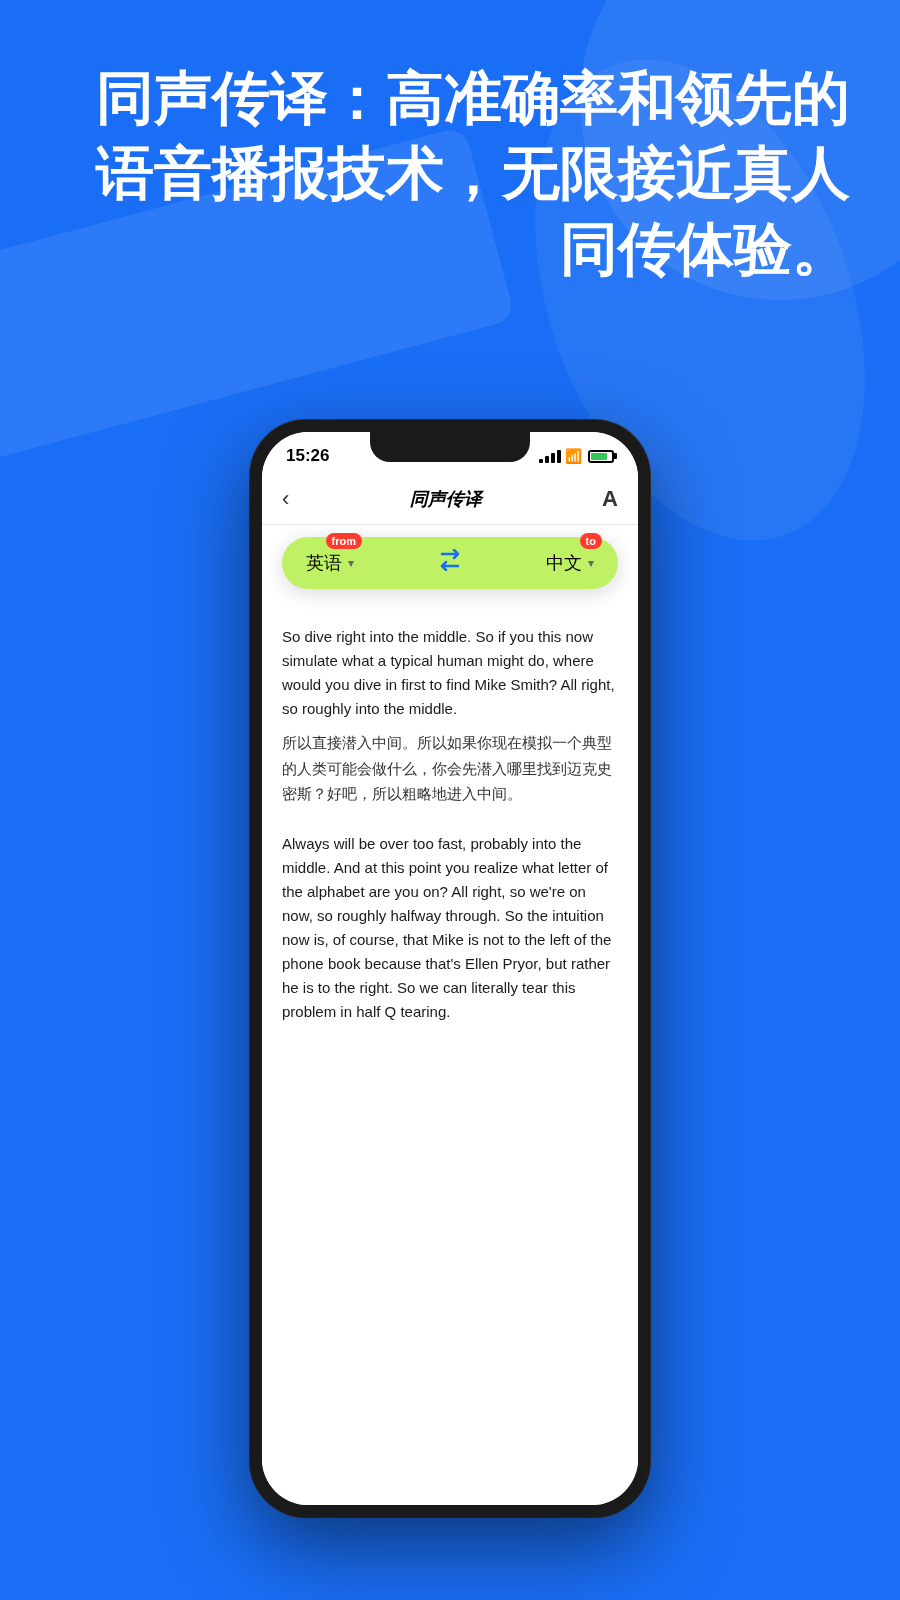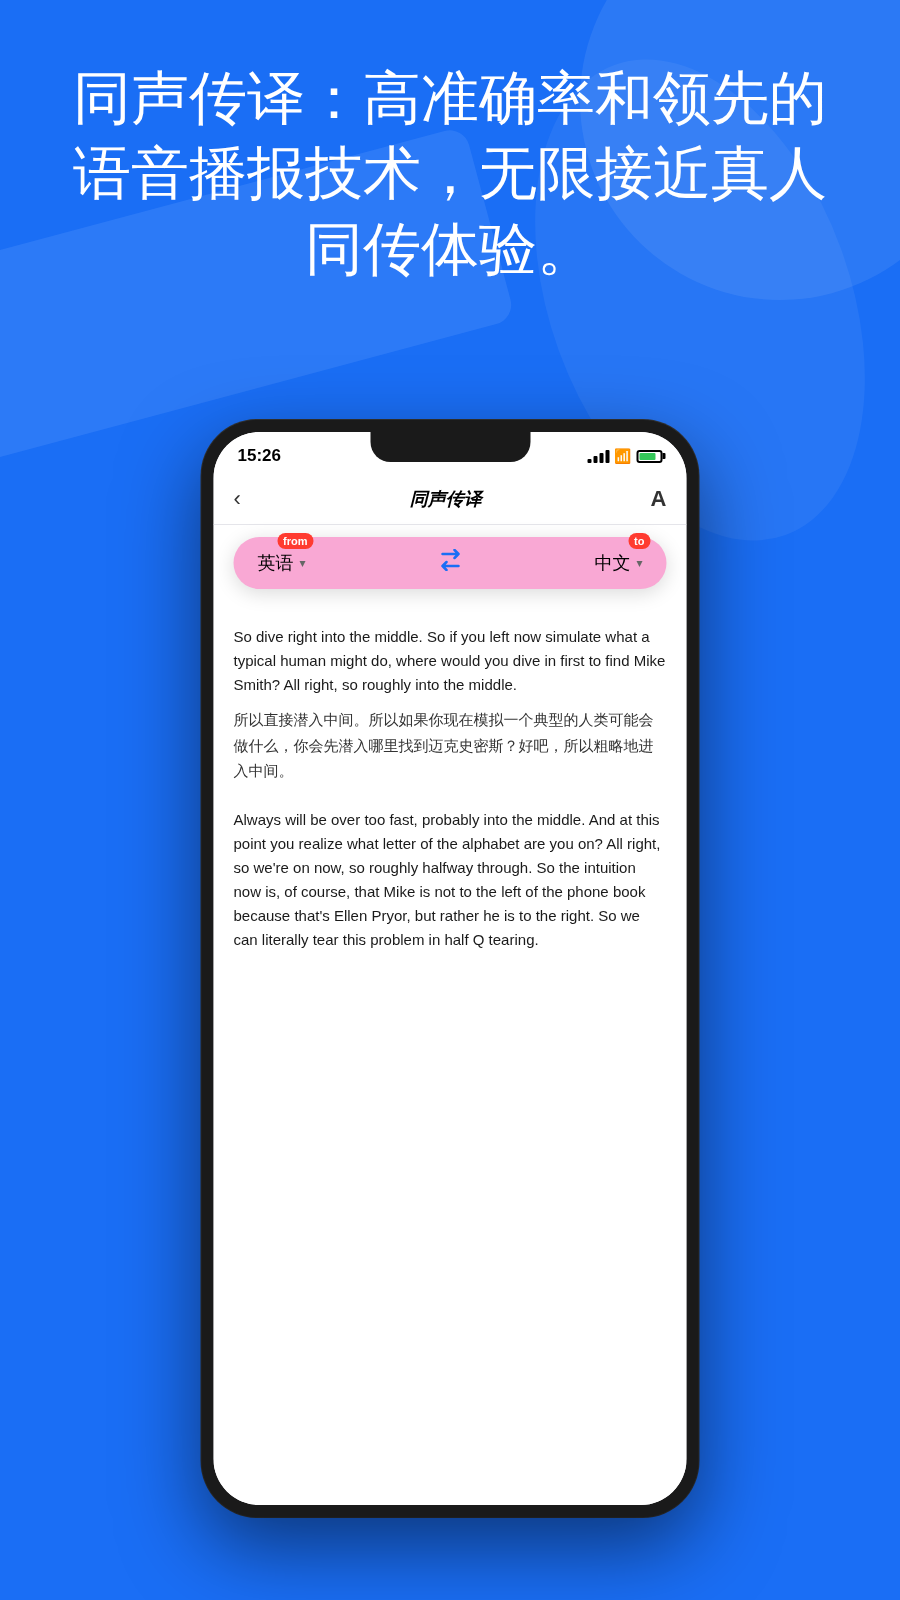--- a/index.html
+++ b/index.html
@@ -53,32 +53,32 @@
       border-radius: 20px;
     }
 
     .headline {
       position: absolute;
       top: 60px;
       left: 50px;
       right: 50px;
       color: #fff;
       font-size: 58px;
-      font-weight: 400;
+      font-weight: 700;
       line-height: 1.3;
-      text-align: center;
+      text-align: right;
       z-index: 2;
     }
 
     .phone-wrapper {
       position: absolute;
       top: 420px;
       left: 50%;
       transform: translateX(-50%);
-      width: 497px;
+      width: 400px;
       z-index: 3;
     }
 
     .phone-outer {
       background: #1a1a1a;
       border-radius: 56px;
       padding: 12px;
       box-shadow: 0 30px 80px rgba(0,0,0,0.5), 0 0 0 1px #333;
       position: relative;
     }
@@ -204,21 +204,21 @@
 
     
     .lang-selector-container {
       background: #fff;
       padding: 12px 20px 16px;
       position: relative;
       z-index: 5;
     }
 
     .lang-pill {
-      background: #f9a8d4;
+      background: #bef264;
       border-radius: 50px;
       box-shadow: 0 4px 20px rgba(0,0,0,0.15);
       display: flex;
       align-items: center;
       justify-content: space-between;
       padding: 12px 24px;
       position: relative;
     }
 
     .lang-option {
@@ -273,20 +273,21 @@
       font-size: 15px;
       line-height: 1.6;
       color: #1a1a1a;
       margin-bottom: 10px;
     }
 
     .translated-text {
       font-size: 15px;
       line-height: 1.7;
       color: #333;
+      font-family: Liberation Serif, serif;
     }
   </style>
 </head>
 <body>
 
 <div class="bg-decoration">
   <div class="bg-circle-1"></div>
   <div class="bg-circle-2"></div>
   <div class="bg-stripe"></div>
 </div>
@@ -339,21 +340,21 @@
           <div class="lang-option">
             <span class="lang-badge">to</span>
             <span class="lang-text">中文</span>
             <span class="lang-arrow">▾</span>
           </div>
         </div>
       </div>
 
       <div class="content-area">
         <div class="translation-block">
-          <p class="original-text">So dive right into the middle. So if you left now simulate what a typical human might do, where would you dive in first to find Mike Smith? All right, so roughly into the middle.</p>
+          <p class="original-text">So dive right into the middle. So if you this now simulate what a typical human might do, where would you dive in first to find Mike Smith? All right, so roughly into the middle.</p>
           <p class="translated-text">所以直接潜入中间。所以如果你现在模拟一个典型的人类可能会做什么，你会先潜入哪里找到迈克史密斯？好吧，所以粗略地进入中间。</p>
         </div>
 
         <div class="translation-block">
           <p class="original-text">Always will be over too fast, probably into the middle. And at this point you realize what letter of the alphabet are you on? All right, so we're on now, so roughly halfway through. So the intuition now is, of course, that Mike is not to the left of the phone book because that's Ellen Pryor, but rather he is to the right. So we can literally tear this problem in half Q tearing.</p>
         </div>
       </div>
 
     </div>
   </div>

